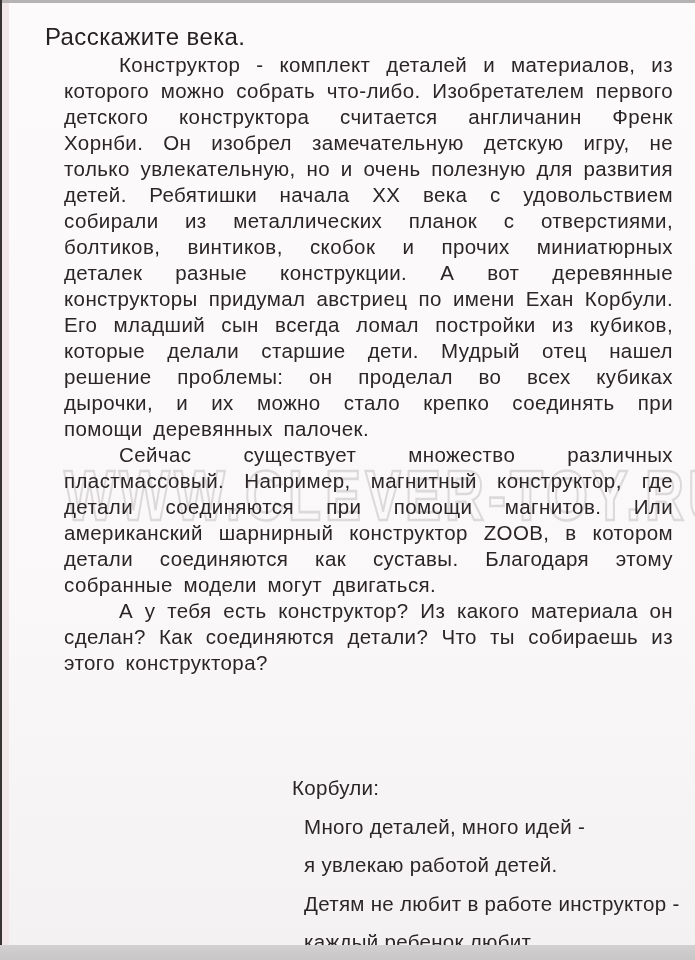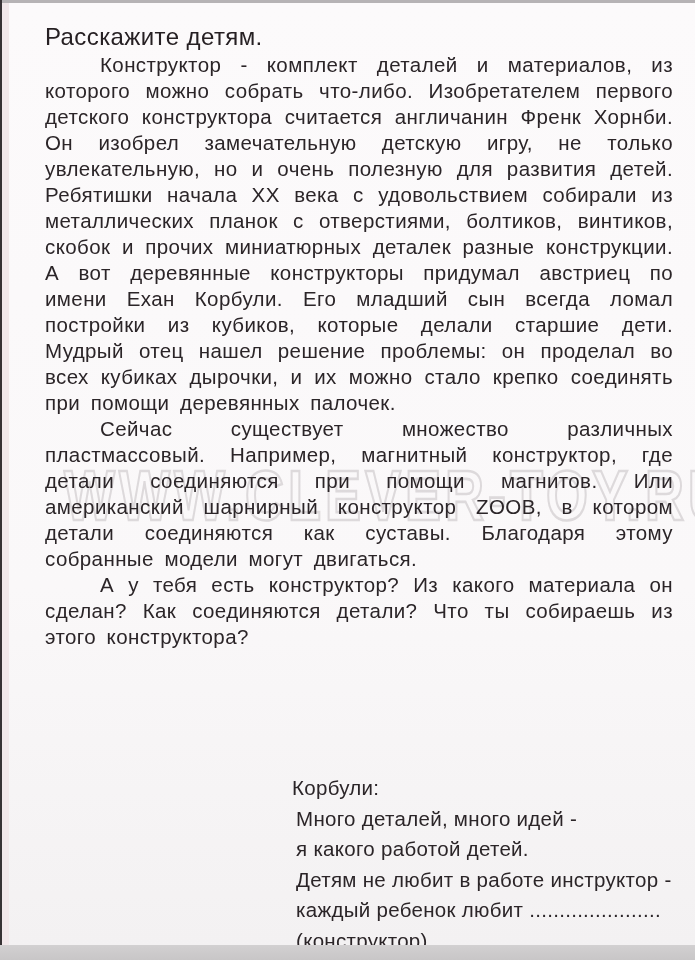--- a/index.html
+++ b/index.html
@@ -20,52 +20,52 @@
   .page-title{
     position:absolute;left:36px;top:20px;margin:0;
     font-size:24px;font-weight:500;letter-spacing:.4px;color:#262023;
   }
   .article-body{
     position:absolute;left:36px;top:49px;width:628px;height:706px;overflow:hidden;
     font-size:20.5px;line-height:26px;color:#2b2528;
     text-align:justify;letter-spacing:.4px;word-spacing:4.5px;
   }
   .article-body p{margin:0;}
-  .article-body p.indent{text-indent:55px;}
+  .article-body p.indent{text-indent:55px;margin-left:19px;}
   .watermark{
     position:absolute;left:55px;top:452px;z-index:0;white-space:nowrap;
     font-size:54px;font-weight:bold;letter-spacing:4px;
     color:transparent;-webkit-text-stroke:2px rgba(106,96,101,0.20);
     transform:scaleY(1.3);transform-origin:left top;
     pointer-events:none;
   }
   .riddle{
     position:absolute;left:283px;top:772px;
     font-size:20.5px;line-height:26.5px;color:#2b2528;letter-spacing:.3px;
   }
   .riddle-heading{margin:0;}
-  .riddle-line{margin:4px;}
+  .riddle-line{margin:12px;}
 </style>
 </head>
 <body>
 
 <div class="scan">
   <div class="page">
     <div class="watermark">WWW.CLEVER-TOY.RU</div>
-    <h1 class="page-title">Расскажите детям.</h1>
+    <h1 class="page-title">Расскажите века.</h1>
     <div class="article-body">
         <p class="para indent">Конструктор - комплект деталей и материалов, из которого можно собрать что-либо. Изобретателем первого детского конструктора считается англичанин Френк Хорнби. Он изобрел замечательную детскую игру, не только увлекательную, но и очень полезную для развития детей. Ребятишки начала XX века с удовольствием собирали из металлических планок с отверстиями, болтиков, винтиков, скобок и прочих миниатюрных деталек разные конструкции. А вот деревянные конструкторы придумал австриец по имени Ехан Корбули. Его младший сын всегда ломал постройки из кубиков, которые делали старшие дети. Мудрый отец нашел решение проблемы: он проделал во всех кубиках дырочки, и их можно стало крепко соединять при помощи деревянных палочек.</p>
         <p class="para indent">Сейчас существует множество различных пластмассовый. Например, магнитный конструктор, где детали соединяются при помощи магнитов. Или американский шарнирный конструктор ZOOB, в котором детали соединяются как суставы. Благодаря этому собранные модели могут двигаться.</p>
         <p class="para indent">А у тебя есть конструктор? Из какого материала он сделан? Как соединяются детали? Что ты собираешь из этого конструктора?</p>
       </div>
     <div class="riddle">
       <p class="riddle-heading">Корбули:</p>
       <div>
           <p class="riddle-line">Много деталей, много идей -</p>
-          <p class="riddle-line">я какого работой детей.</p>
+          <p class="riddle-line">я увлекаю работой детей.</p>
           <p class="riddle-line">Детям не любит в работе инструктор -</p>
           <p class="riddle-line">каждый ребенок любит ......................</p>
           <p class="riddle-line">(конструктор)</p>
         </div>
     </div>
   </div>
   <div class="edge-top"></div>
   <div class="edge-left-dark"></div>
   <div class="edge-left-pink"></div>
   <div class="edge-bottom"></div>

